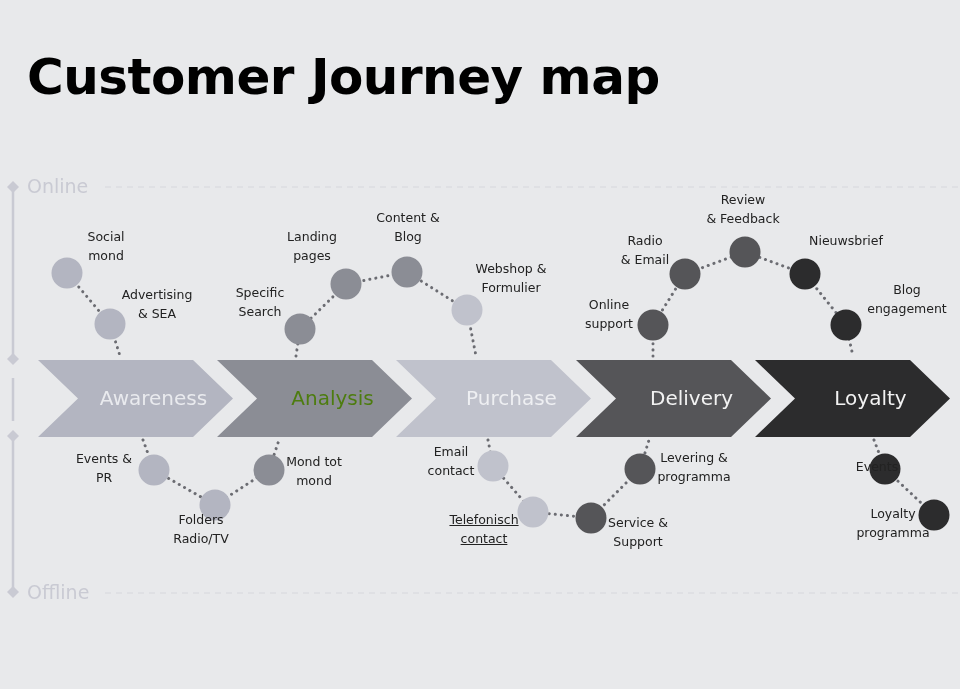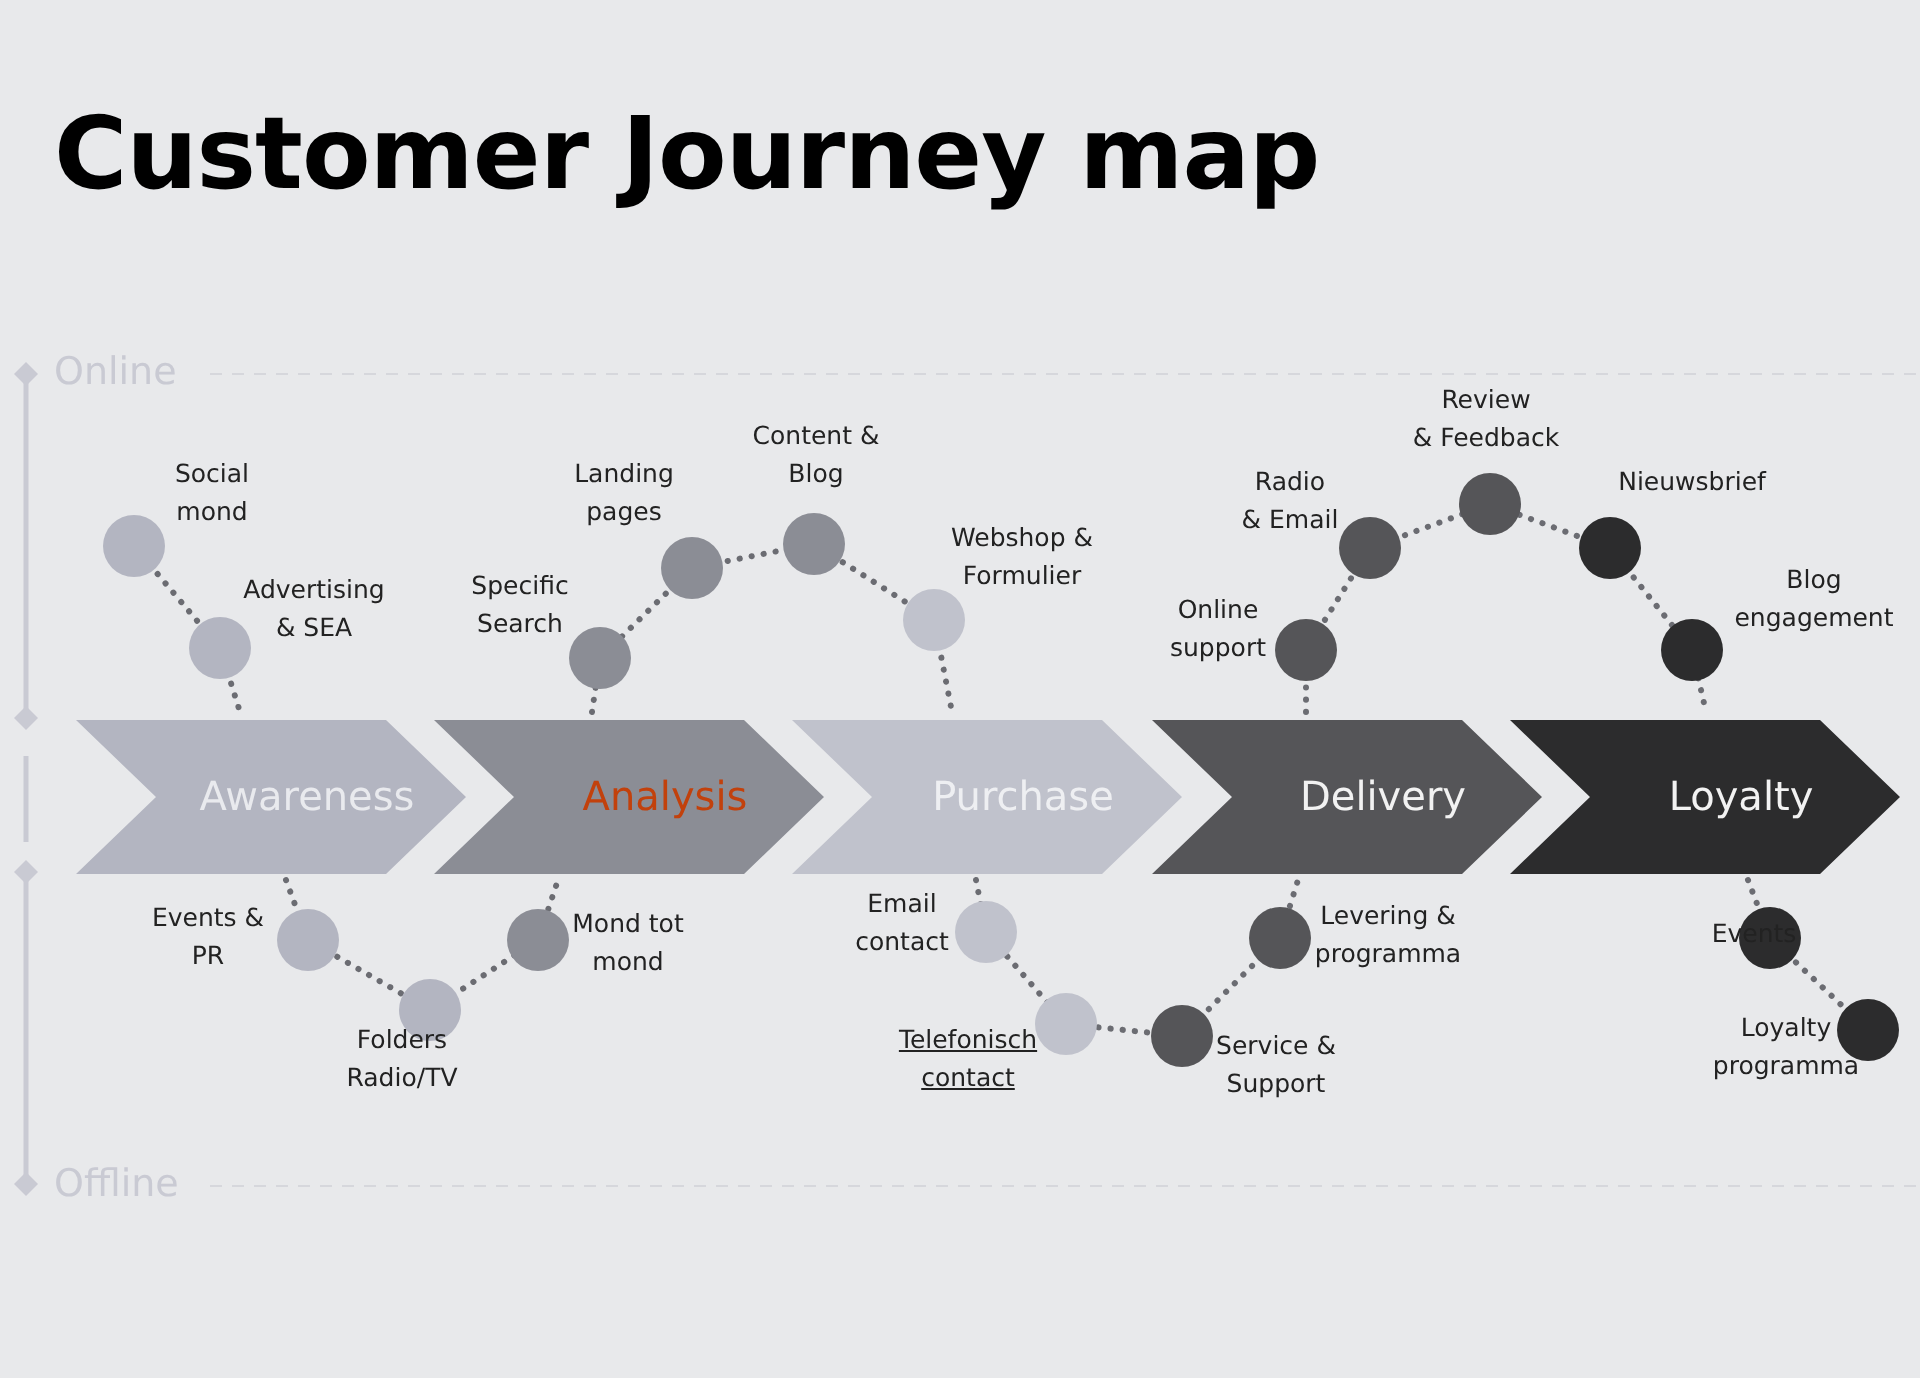--- a/index.html
+++ b/index.html
@@ -162,17 +162,17 @@
     <div class="lbl" style="left: 845px; top: 457px; margin-left: 32px;">
       <div>Events</div>
     </div>
     <div class="lbl" style="left: 893px; top: 504px;">
       <div>Loyalty</div>
       <div>programma</div>
     </div>
   </div>
 <div id="stage-labels">
     <div class="stage-lbl" style="color: rgb(233, 234, 238); left: 153.5px; top: 397.5px;">Awareness</div>
-    <div class="stage-lbl" style="color: #c2410c; left: 332.5px; top: 397.5px;">Analysis</div>
+    <div class="stage-lbl" style="color: #4d7c0f; left: 332.5px; top: 397.5px;">Analysis</div>
     <div class="stage-lbl" style="color: rgb(238, 239, 242); left: 511.5px; top: 397.5px;">Purchase</div>
     <div class="stage-lbl" style="color: rgb(242, 242, 242); left: 691.5px; top: 397.5px;">Delivery</div>
     <div class="stage-lbl" style="color: rgb(242, 242, 242); left: 870.5px; top: 397.5px;">Loyalty</div>
   </div>
 
 </body></html>

